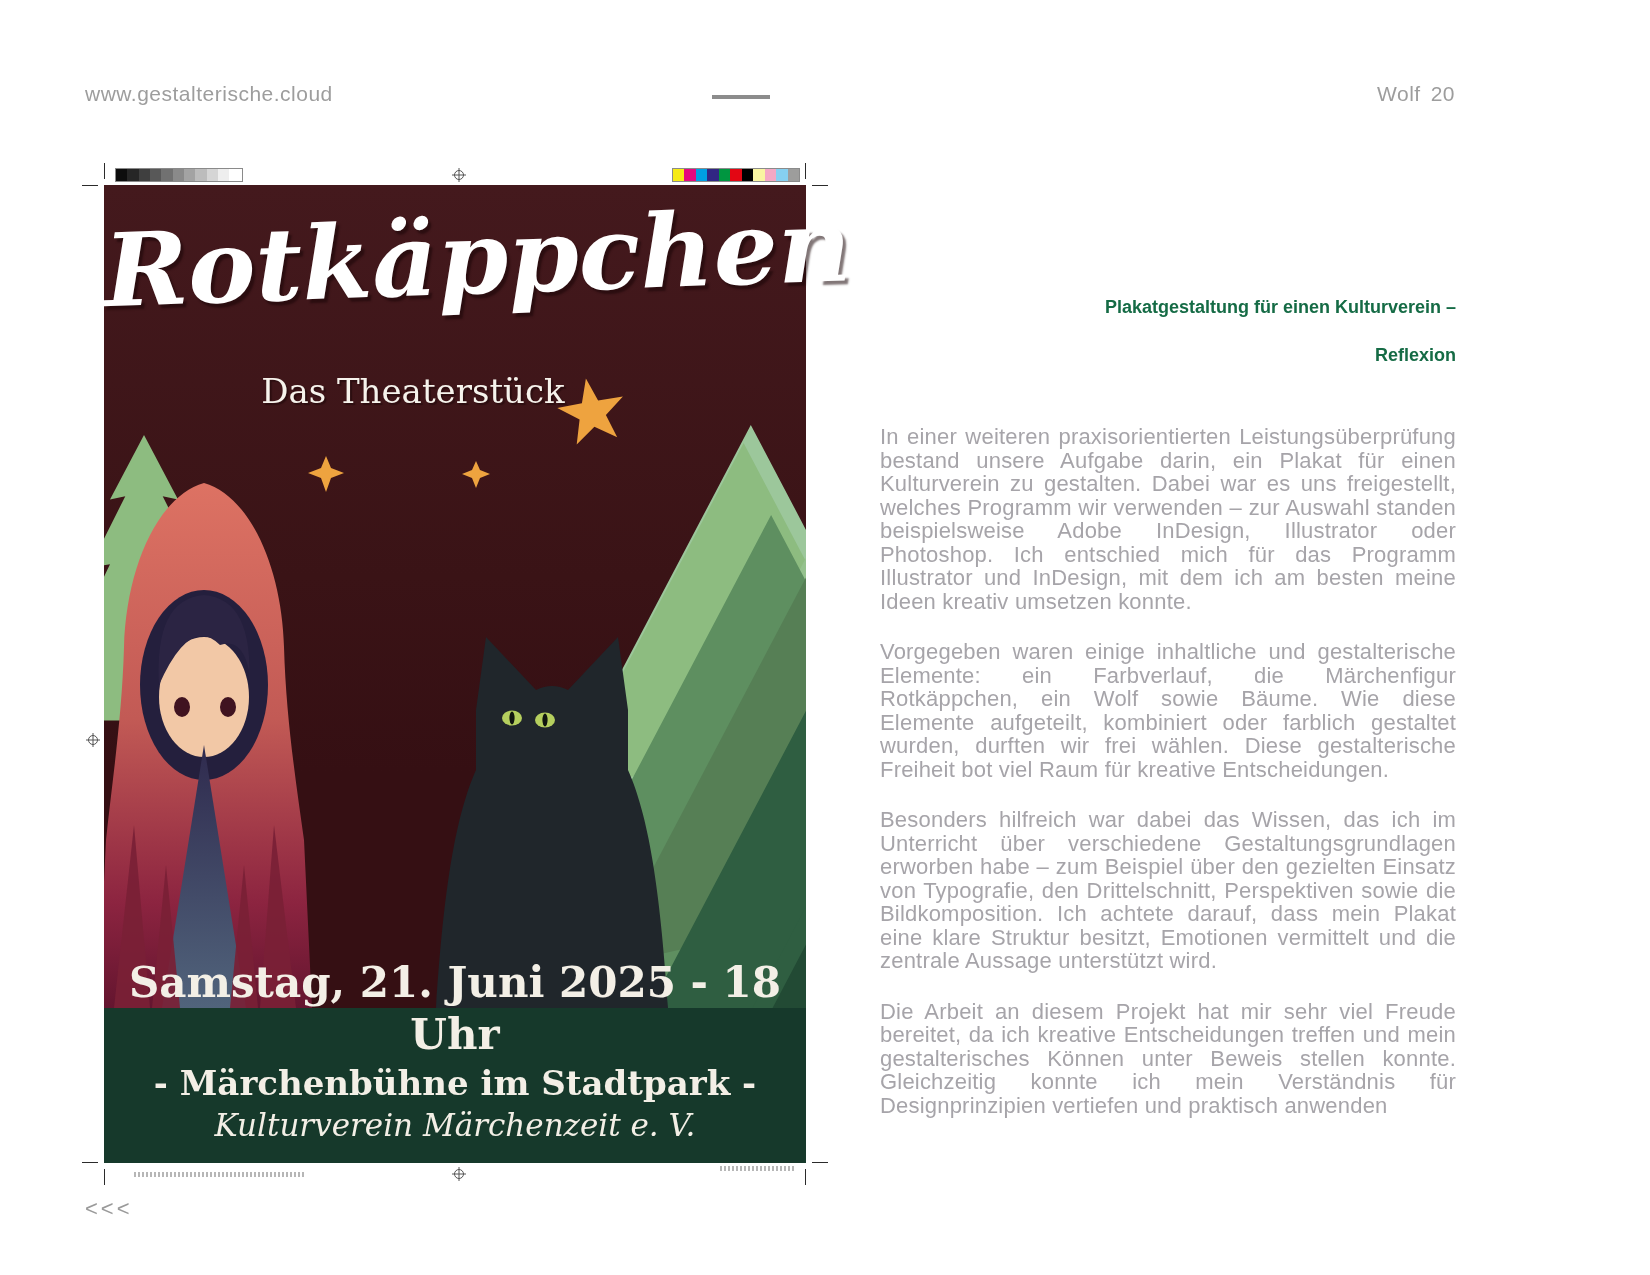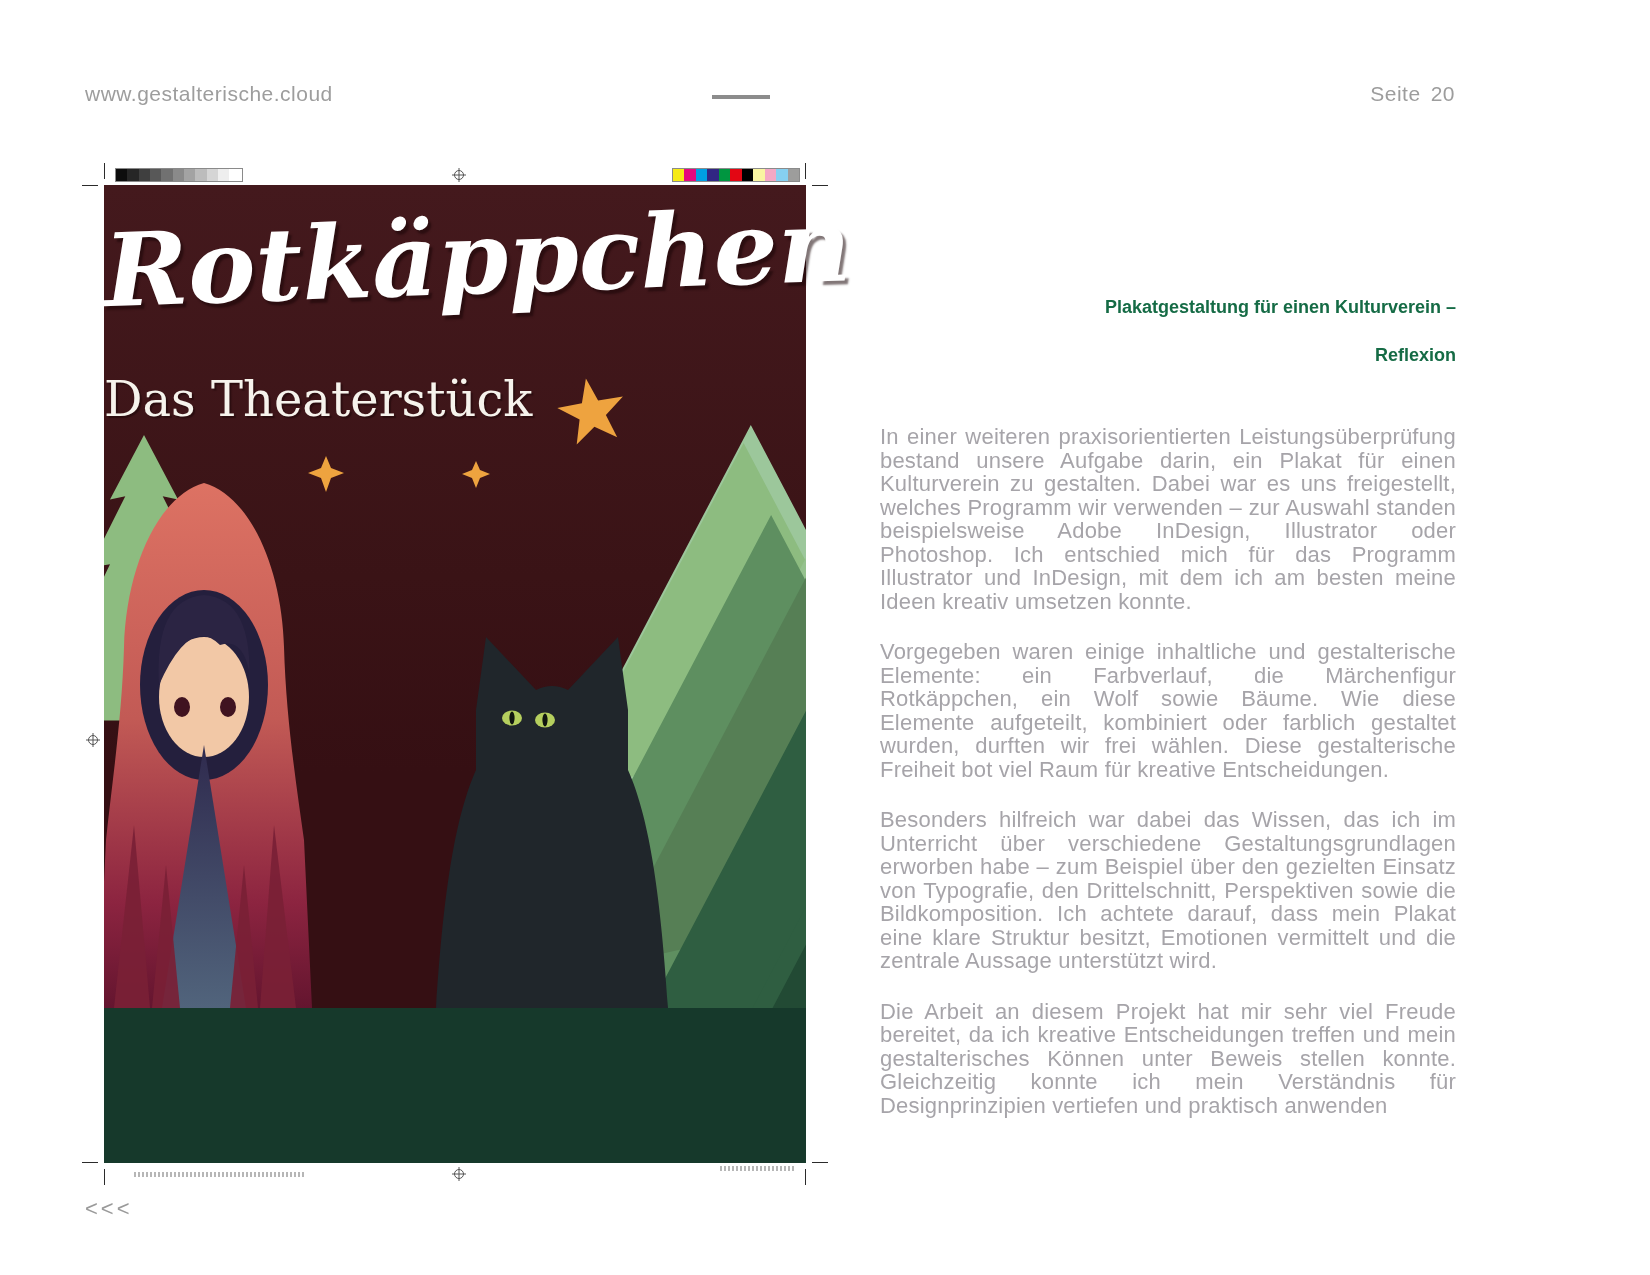--- a/index.html
+++ b/index.html
@@ -15,22 +15,22 @@
 
   
   .poster-area{position:absolute;left:104px;top:185px;width:702px;height:978px;
     background:linear-gradient(180deg,#44191d 0%,#3a1316 40%,#350f13 60%);}
   .poster-area svg.art{position:absolute;left:0;top:0;}
 
   .poster-title{position:absolute;left:0;top:14px;width:100%;text-align:center;
     font-family:"DejaVu Serif","Liberation Serif",serif;font-style:italic;font-weight:bold;
     font-size:101px;color:#ffffff;transform:rotate(-2deg);
     text-shadow:3px 4px 2px rgba(25,5,8,.55);white-space:nowrap;}
-  .poster-subtitle{position:absolute;left:0;top:186px;width:88%;
-    font-family:"DejaVu Serif","Liberation Serif",serif;font-size:48px;color:#f6f3ec;
+  .poster-subtitle{position:absolute;left:0;top:186px;width:88%;text-align:center;
+    font-family:"DejaVu Serif","Liberation Serif",serif;font-size:34px;color:#f6f3ec;
     text-shadow:2px 2px 1px rgba(25,5,8,.5);}
   .poster-datelines{position:absolute;left:0;bottom:18px;width:100%;text-align:center;color:#f3efe6;
     font-family:"DejaVu Serif","Liberation Serif",serif;}
   .poster-date{font-size:42px;font-weight:bold;line-height:52px;}
   .poster-venue{font-size:34px;font-weight:bold;line-height:44px;}
   .poster-org{font-size:31px;font-style:italic;line-height:40px;}
 
   
   .grayscale-bar{position:absolute;left:11px;top:-17px;width:126px;height:12px;border:1px solid #8a8a8a;
     background:linear-gradient(to right,#0d0d0d 0 9%,#262626 9% 18%,#3f3f3f 18% 27%,#585858 27% 36%,
@@ -58,21 +58,21 @@
 
   
   .back-nav{position:absolute;left:85px;top:1196px;font-size:22px;color:#9a9a9a;letter-spacing:3px;cursor:pointer;}
 </style>
 </head>
 <body>
 
 <div class="site-url">www.gestalterische.cloud</div>
 <div class="header-dash"></div>
 <div class="page-num">
-  <span>Seite</span><span class="num">20</span>
+  <span>Wolf</span><span class="num">20</span>
 </div>
 
 <div class="poster-area">
 
   <div class="grayscale-bar"></div>
   <div class="color-bar"></div>
   <div class="crop h" style="left:-22px;top:0;"></div>
   <div class="crop v" style="left:0;top:-22px;"></div>
   <div class="crop h" style="right:-22px;top:0;"></div>
   <div class="crop v" style="right:0;top:-22px;"></div>
@@ -199,20 +199,25 @@
         <path d="M170 640 L192 823 L156 823 Z"></path>
         <path d="M140 680 L154 823 L126 823 Z"></path>
       </g>
     </g>
 
     <rect x="0" y="823" width="702" height="155" fill="#16392b"></rect>
   </svg>
 
   <div class="poster-title">Rotkäppchen</div>
   <div class="poster-subtitle">Das Theaterstück</div>
+  <div class="poster-datelines">
+    <div class="poster-date">Samstag, 21. Juni 2025 - 18 Uhr</div>
+    <div class="poster-venue">- Märchenbühne im Stadtpark -</div>
+    <div class="poster-org">Kulturverein Märchenzeit e. V.</div>
+  </div>
 </div>
 
 <div class="article">
   <div class="article-heading">
     <div>Plakatgestaltung für einen Kulturverein –</div>
     <div>Reflexion</div>
   </div>
   <div class="article-body">
     <p>In einer weiteren praxisorientierten Leistungsüberprüfung bestand unsere Aufgabe darin, ein Plakat für einen Kulturverein zu gestalten. Dabei war es uns freigestellt, welches Programm wir verwenden – zur Auswahl standen beispielsweise Adobe InDesign, Illustrator oder Photoshop. Ich entschied mich für das Programm Illustrator und InDesign, mit dem ich am besten meine Ideen kreativ umsetzen konnte.</p>
     <p>Vorgegeben waren einige inhaltliche und gestalterische Elemente: ein Farbverlauf, die Märchenfigur Rotkäppchen, ein Wolf sowie Bäume. Wie diese Elemente aufgeteilt, kombiniert oder farblich gestaltet wurden, durften wir frei wählen. Diese gestalterische Freiheit bot viel Raum für kreative Entscheidungen.</p>

